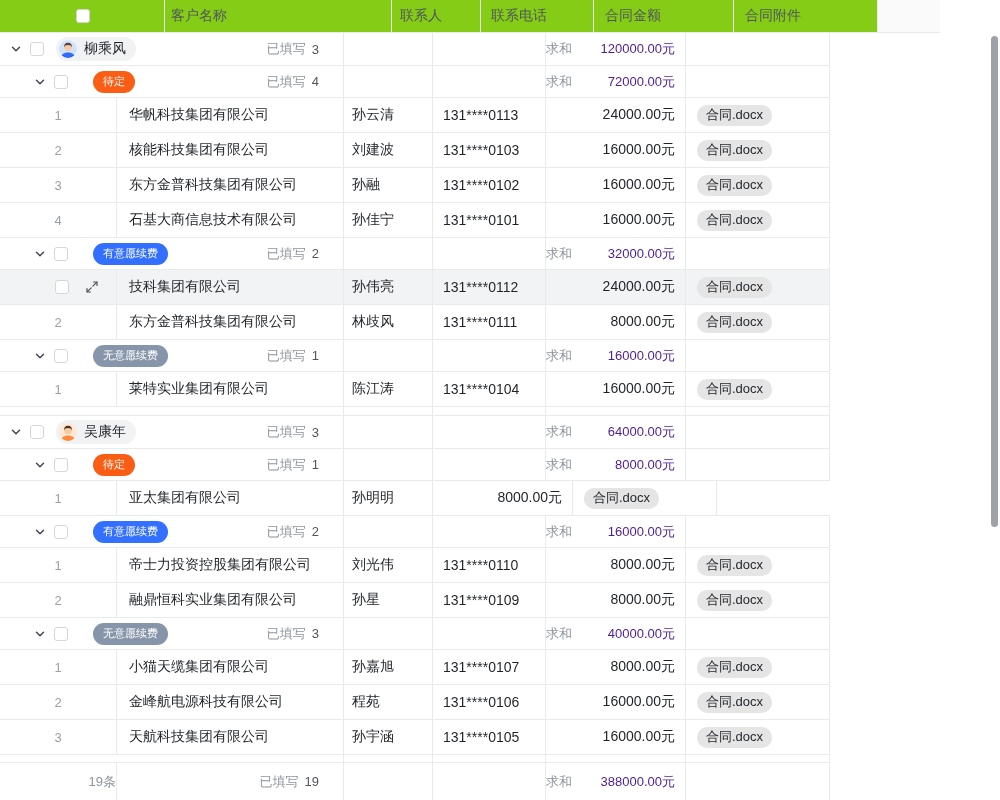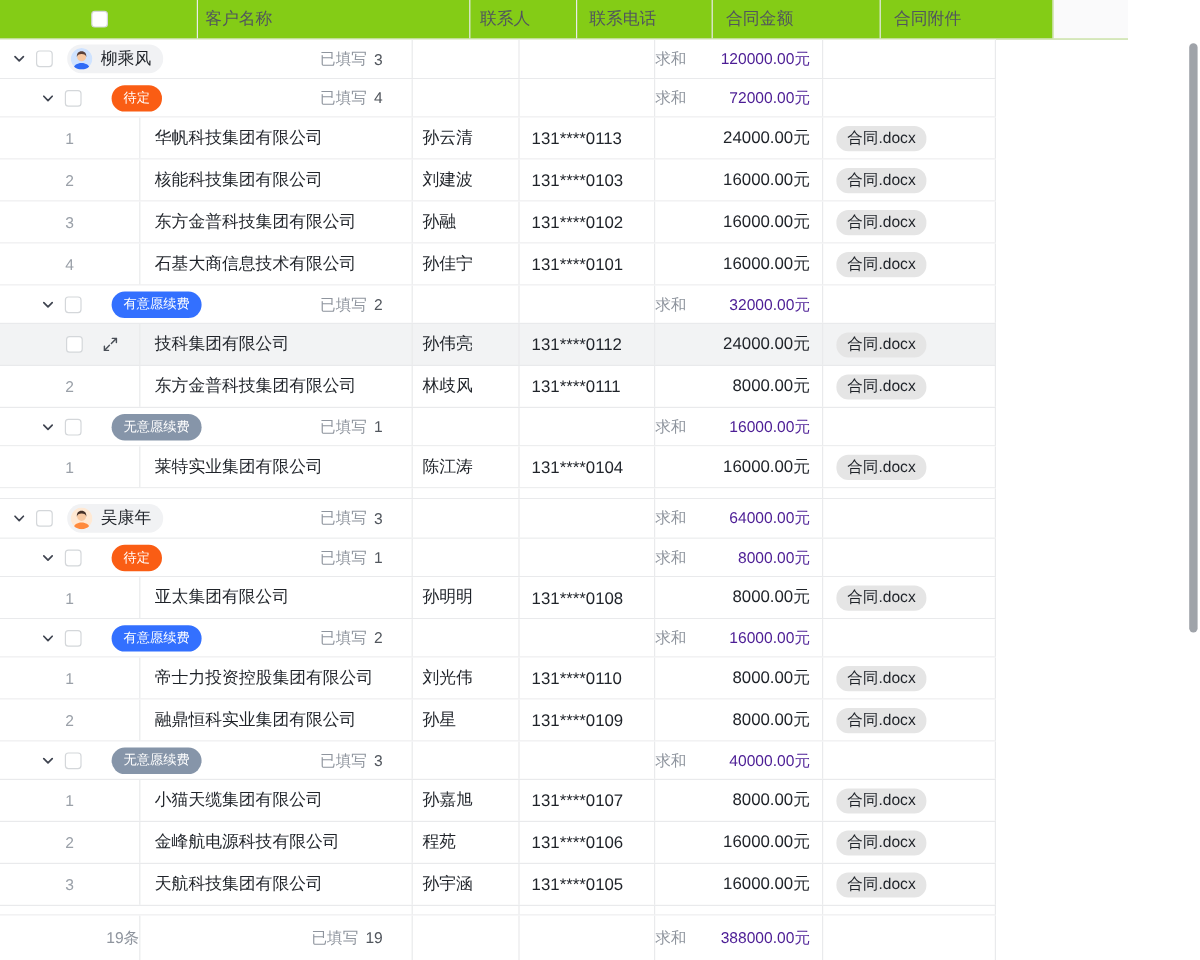--- a/index.html
+++ b/index.html
@@ -419,23 +419,20 @@
       <div class="row rh-data">
         <div class="cell c0 numcell">
           <span class="rownum">1</span>
         </div>
         <div class="cell c1 namecell">
           <span>亚太集团有限公司</span>
         </div>
         <div class="cell c2 contactcell">
           <span>孙明明</span>
         </div>
-        <div class="cell c3 phonecell">
-          <span>131****0108</span>
-        </div>
         <div class="cell c4 amountcell">
           <span>8000.00元</span>
         </div>
         <div class="cell c5 attachcell">
           <span class="attach-pill">合同.docx</span>
         </div>
       </div>
       <div class="row rh-g2">
         <div class="cell cg lead lvl2">
           <span class="icon chev">

